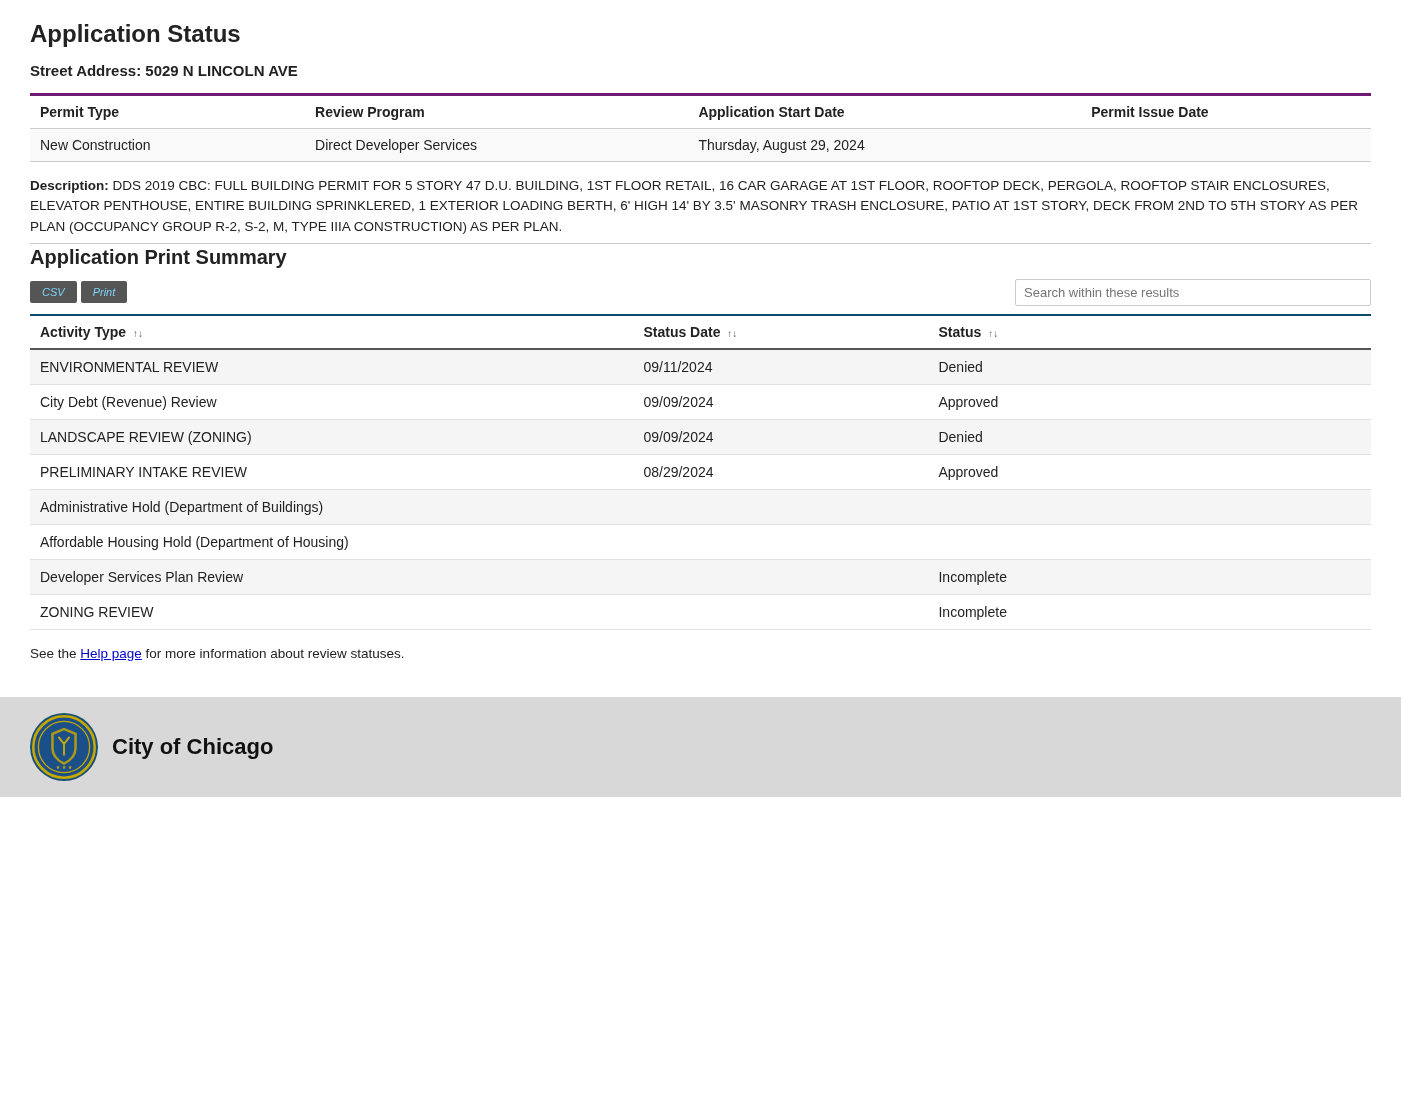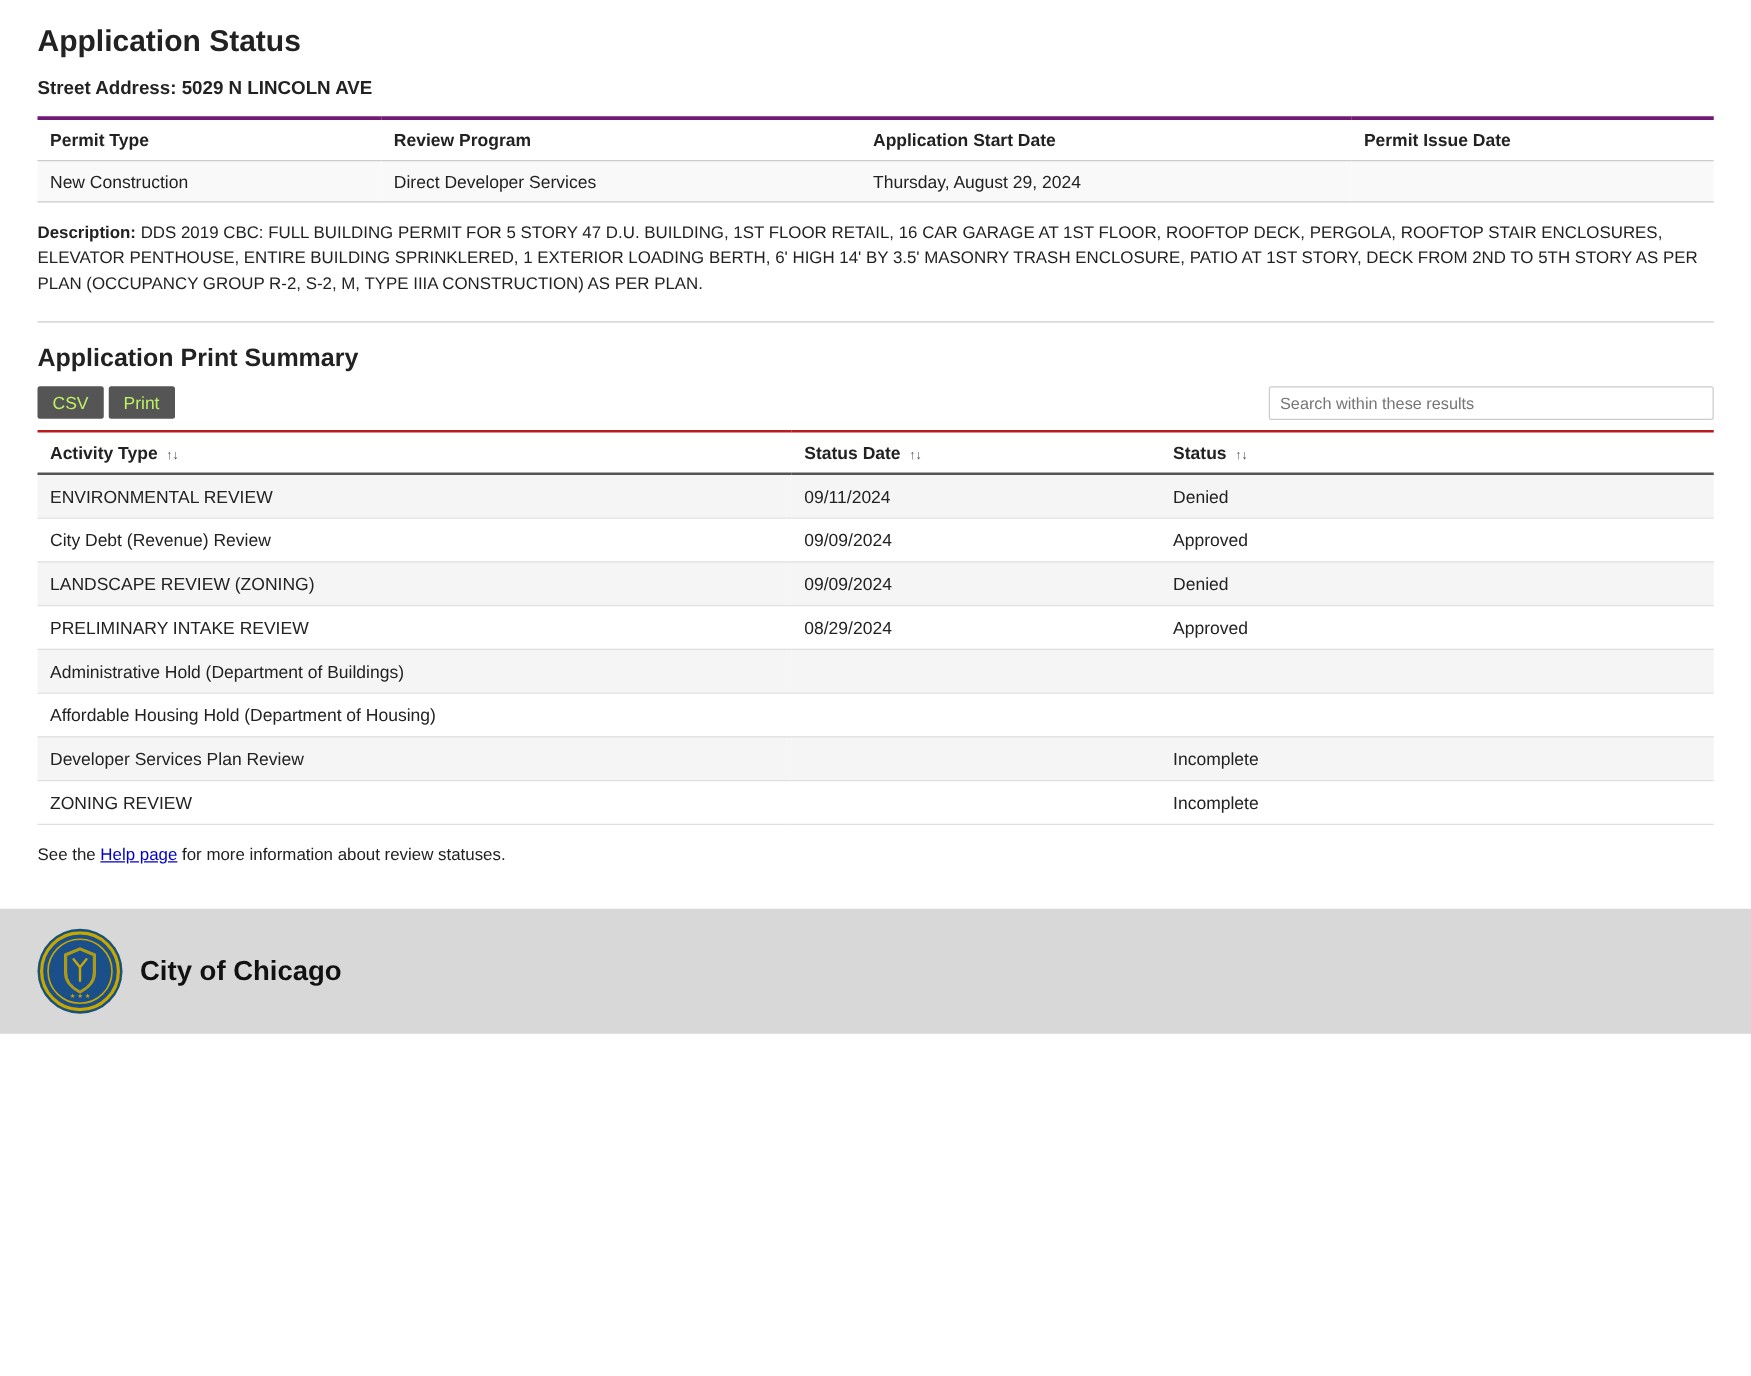--- a/index.html
+++ b/index.html
@@ -40,23 +40,23 @@
       border-bottom: 1px solid #ccc;
     }
     .permit-table td {
       padding: 8px 10px;
       font-size: 14px;
       background: #f9f9f9;
     }
     .description {
       font-size: 13.5px;
       line-height: 1.5;
-      margin-bottom: 18px;
+      margin-bottom: 2px;
       border-bottom: 1px solid #ccc;
-      padding-bottom: 20px;
+      padding-bottom: 6px;
     }
     .description strong {
       font-weight: bold;
     }
     .review-summary-title {
       font-size: 20px;
       font-weight: bold;
       margin-bottom: 10px;
     }
     .toolbar {
@@ -65,41 +65,42 @@
       justify-content: space-between;
       margin-bottom: 8px;
     }
     .toolbar-left {
       display: flex;
       gap: 4px;
     }
     .btn-csv, .btn-print {
       padding: 5px 12px;
       background: #555;
-      color: #bef264;
+      color: #7dd3fc;
       border: none;
-      font-size: 14px;
+      font-size: 11px;
       cursor: pointer;
       border-radius: 2px;
+      font-style: italic;
     }
     .search-input {
       width: 356px;
       padding: 5px 8px;
       border: 1px solid #ccc;
       font-size: 13px;
       color: #888;
       border-radius: 2px;
     }
     .review-table {
       width: 100%;
       border-collapse: collapse;
       margin-bottom: 16px;
     }
     .review-table thead tr {
-      border-top: 2px solid #b91c1c;
+      border-top: 2px solid #0c4a6e;
       border-bottom: 2px solid #555;
     }
     .review-table th {
       text-align: left;
       padding: 8px 10px;
       font-weight: bold;
       font-size: 14px;
       background: #fff;
       white-space: nowrap;
     }

